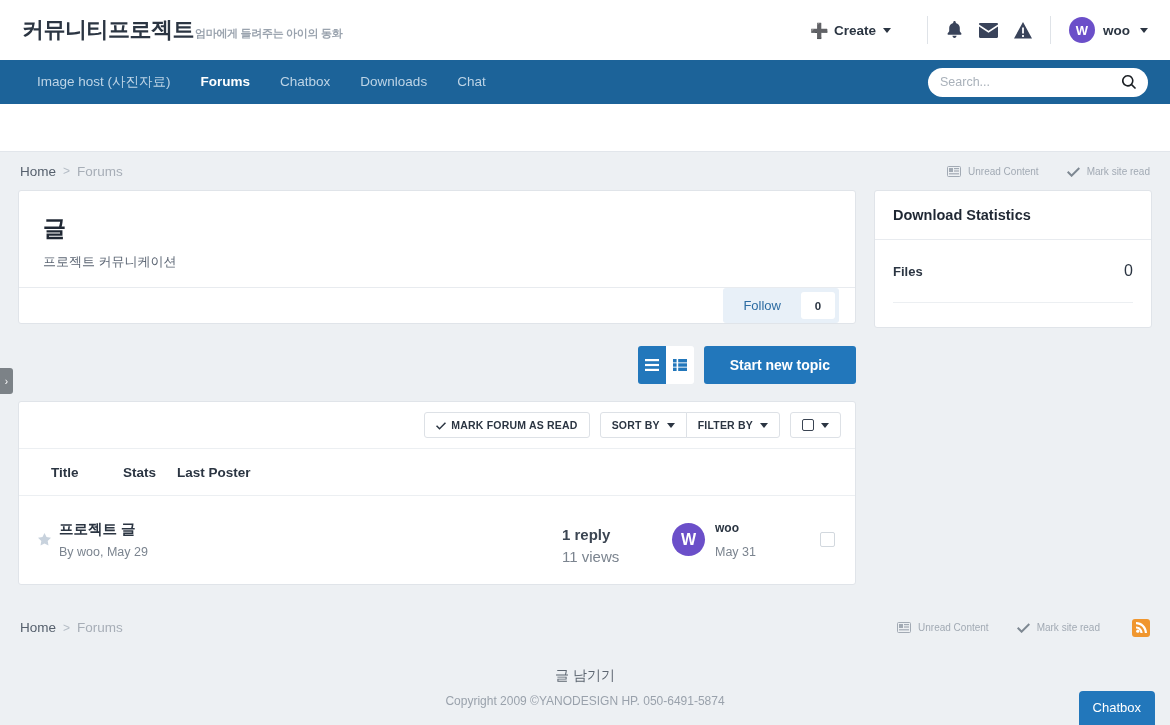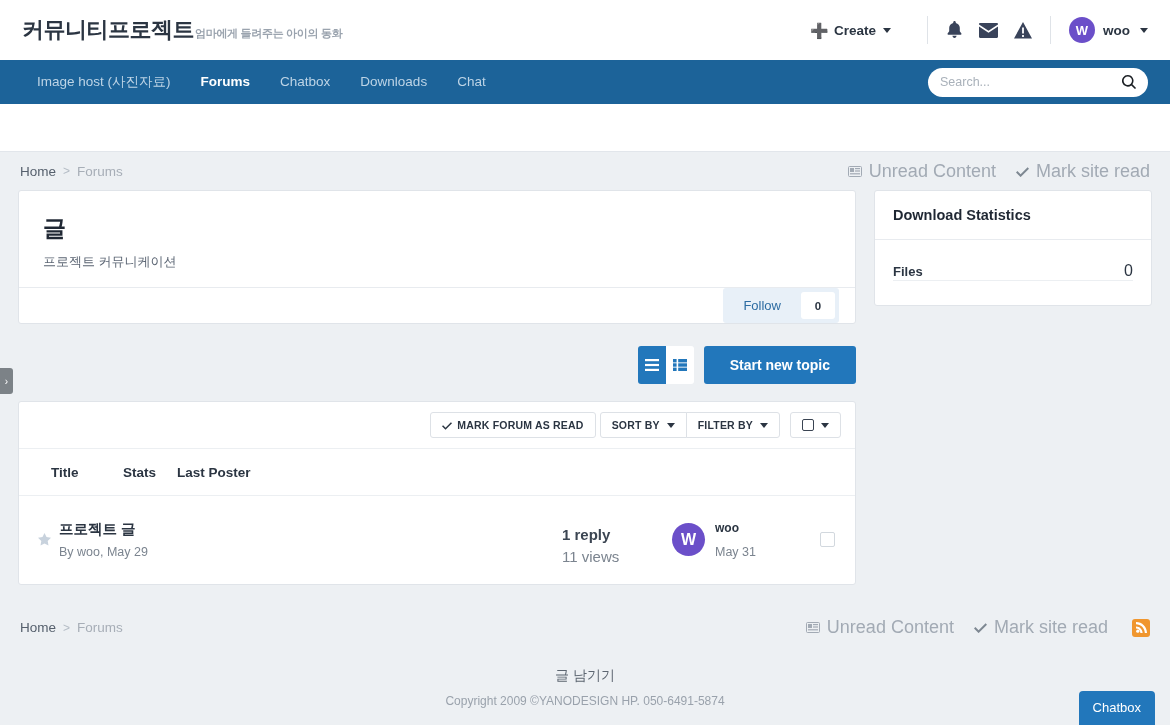--- a/index.html
+++ b/index.html
@@ -190,22 +190,22 @@
   }
   .crumbs {
     display: flex; align-items: center; gap: 7px;
     font-size: 13.5px;
   }
   .crumb-home { color: #56606d; cursor: pointer; }
   .crumb-sep { color: #b4bcc5; font-size: 12px; }
   .crumb-cur { color: #a7aeb7; }
   .bc-right {
     margin-left: auto;
-    display: flex; align-items: center; gap: 20px;
-    font-size: 18px; color: #a2aab4;
+    display: flex; align-items: center; gap: 28px;
+    font-size: 10px; color: #a2aab4;
   }
   .bc-link { display: flex; align-items: center; gap: 7px; cursor: pointer; }
 
   
   .main-grid {
     display: flex;
     gap: 18px;
     align-items: flex-start;
   }
   .col-main { width: 838px; }
@@ -319,21 +319,21 @@
     padding: 0 11px;
     font-size: 10.5px;
     font-weight: bold;
     color: #2b3542;
     letter-spacing: 0.2px;
     cursor: pointer;
     font-family: inherit;
     border-radius: 3px;
     white-space: nowrap;
   }
-  .tb-group { display: flex; margin-left: 4px; }
+  .tb-group { display: flex; margin-left: 10px; }
   .tb-group .tb-btn { border-radius: 0; margin-left: -1px; }
   .tb-group .tb-btn:first-child { border-radius: 3px 0 0 3px; margin-left: 0; }
   .tb-group .tb-btn:last-child { border-radius: 0 3px 3px 0; }
   .tb-check-btn { margin-left: 10px; }
   .cb-sq {
     width: 12px; height: 12px;
     border: 1.5px solid #3a4452;
     border-radius: 2px;
     display: inline-block;
   }
@@ -410,20 +410,21 @@
     font-size: 14.5px;
     font-weight: bold;
     color: #1f2733;
     border-bottom: 1px solid #e8ebef;
   }
   .side-body { padding: 22px 18px 6px 18px; }
   .stat-row {
     display: flex;
     justify-content: space-between;
     align-items: center;
+    padding-bottom: 22px;
     border-bottom: 1px solid #eceff2;
   }
   .stat-label { font-size: 13px; font-weight: bold; color: #2b3542; }
   .stat-value { font-size: 16px; color: #2b3542; }
   .side-pad { height: 18px; }
 
   
   .foot-bc { display: flex; align-items: center; height: 42px; padding: 0 2px; margin-top: 22px; }
   .rss-ico {
     width: 18px; height: 18px;

